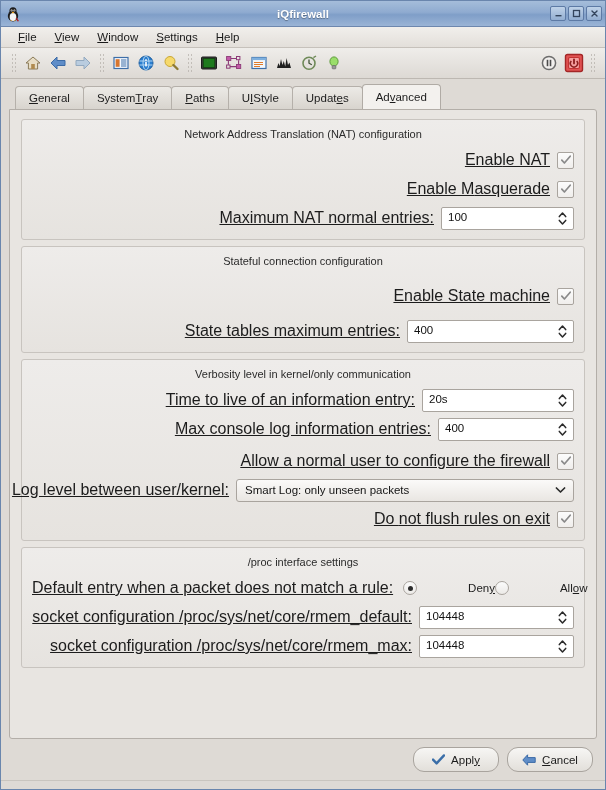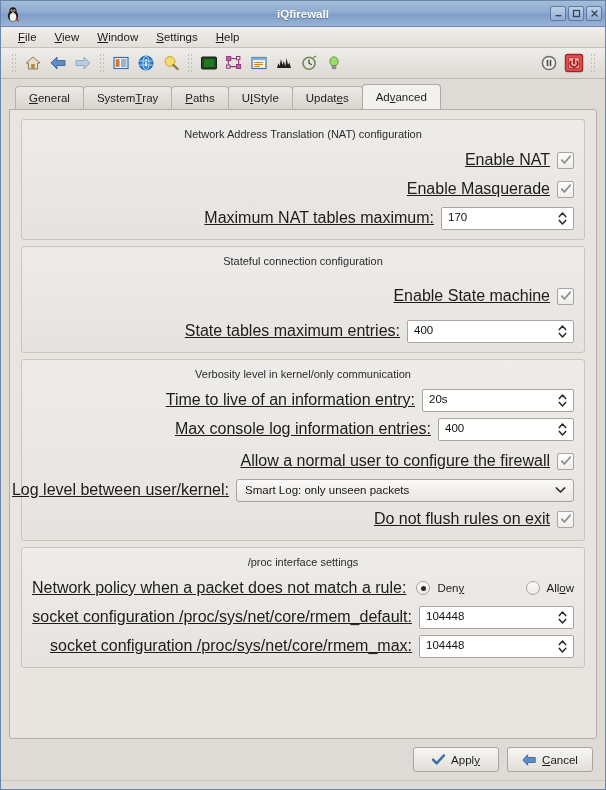--- a/index.html
+++ b/index.html
@@ -178,21 +178,21 @@
     border: 1px solid #a9a49e;
     background: linear-gradient(to bottom,#fbfbfb,#eceae7);
     display: flex; align-items: center; justify-content: center;
     flex: 0 0 auto;
   }
   .radio .dot {
     width: 5px; height: 5px; border-radius: 50%;
     background: #2c2c2c;
   }
   .radio.off .dot { background: transparent; }
-  .radio-group { display: flex; align-items: center; }
+  .radio-group { display: flex; align-items: center; gap: 44px; }
   .radio-label { font-size: 11.5px; color: #1c1c1c; margin-left: 7px; white-space: nowrap; }
   .radio-label u { text-decoration: underline; }
 
   
   .spin {
     height: 23px;
     border: 1px solid #a9a49e;
     border-radius: 2px;
     background: #ffffff;
     display: flex; align-items: center;
@@ -231,21 +231,21 @@
   .buttonbar {
     height: 41px;
     display: flex; align-items: center; justify-content: flex-end;
     padding: 0 12px;
     gap: 8px;
     background: #dedad5;
   }
   .dlgbtn {
     min-width: 86px; height: 25px;
     border: 1px solid #a9a49e;
-    border-radius: 3px;
+    border-radius: 11px;
     background: linear-gradient(to bottom,#f7f6f4,#e2dfda);
     display: flex; align-items: center; justify-content: center;
     gap: 6px;
     font-size: 11.5px; color: #1b1b1b;
     padding: 0 12px;
   }
   .dlgbtn u { text-decoration: underline; }
   .dlgbtn svg { display:block; }
 
   .statusstrip {
@@ -438,23 +438,23 @@
       <div class="row">
         <div class="row-label">Enable <u>M</u>asquerade</div>
         <div class="checkbox">
           <svg width="12" height="12" viewBox="0 0 12 12">
               <path d="M1.8 6.2 L4.4 9 L10.2 2.2" stroke="#8a8a8a" stroke-width="1.7" fill="none" stroke-linecap="round" stroke-linejoin="round"></path>
             </svg>
         </div>
       </div>
 
       <div class="row">
-        <div class="row-label">Maximum NAT tables maximum:</div>
+        <div class="row-label">Maximum NAT normal entries:</div>
         <div class="spin" style="width:133px">
-          <span class="val">170</span>
+          <span class="val">100</span>
           <span class="arrows">
             <svg width="9" height="15" viewBox="0 0 9 15">
               <path d="M1.3 5.6 L4.5 2 L7.7 5.6" fill="none" stroke="#2b2b2b" stroke-width="1.5" stroke-linecap="round" stroke-linejoin="round"></path>
               <path d="M1.3 9.4 L4.5 13 L7.7 9.4" fill="none" stroke="#2b2b2b" stroke-width="1.5" stroke-linecap="round" stroke-linejoin="round"></path>
             </svg>
           </span>
         </div>
       </div>
     </div>
 
@@ -541,21 +541,21 @@
               <path d="M1.8 6.2 L4.4 9 L10.2 2.2" stroke="#8a8a8a" stroke-width="1.7" fill="none" stroke-linecap="round" stroke-linejoin="round"></path>
             </svg>
         </div>
       </div>
     </div>
 
     <div class="group">
       <div class="group-title">/proc interface settings</div>
 
       <div class="row" style="justify-content:space-between">
-        <div class="row-label" style="margin-right:0">Network policy when a packet does not match a rule:</div>
+        <div class="row-label" style="margin-right:0">Default entry when a packet does not match a rule:</div>
         <div class="radio-group" style="margin-left:10px">
           <div class="radio">
               <span class="dot"></span>
             </div>
           <div class="radio-label">Den<u>y</u></div>
         </div>
         <div class="radio-group" style="margin-left:auto">
           <div class="radio off">
               <span class="dot"></span>
             </div>

